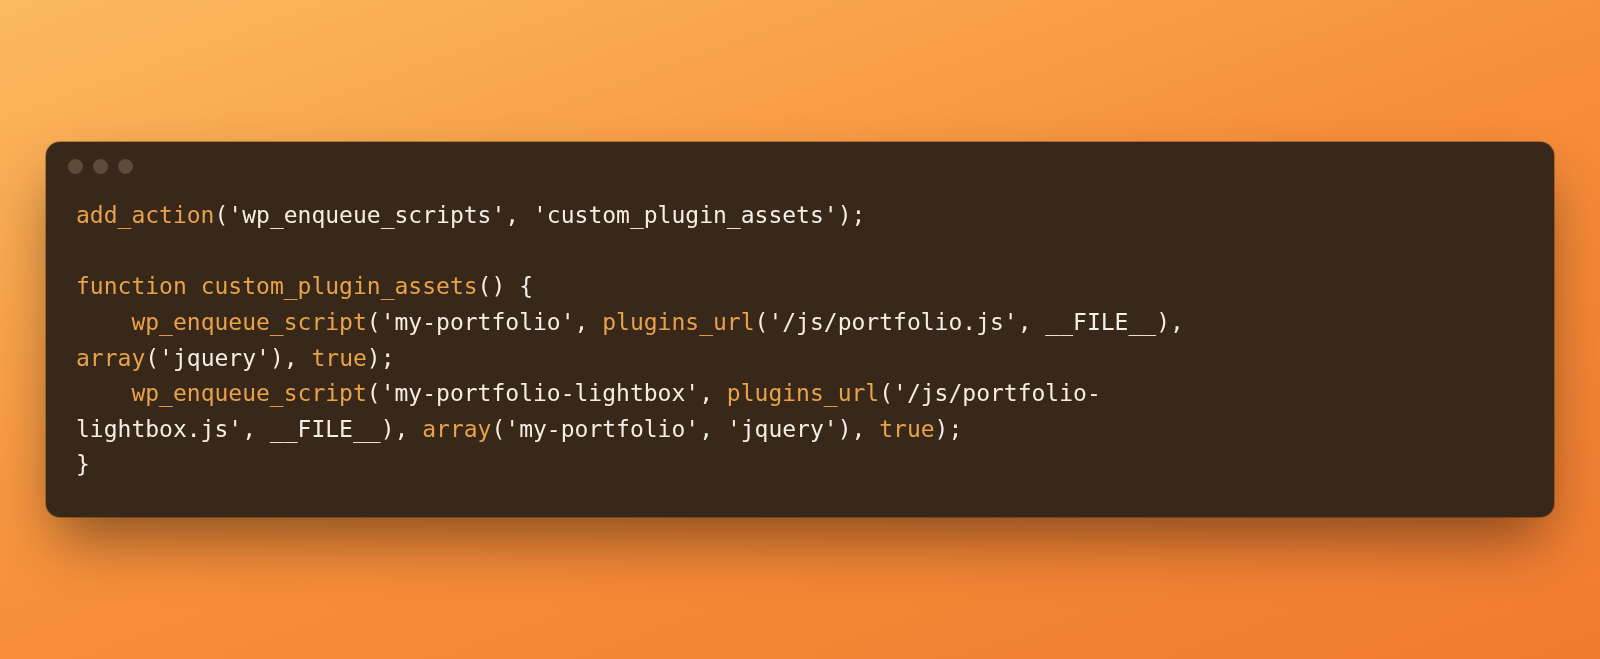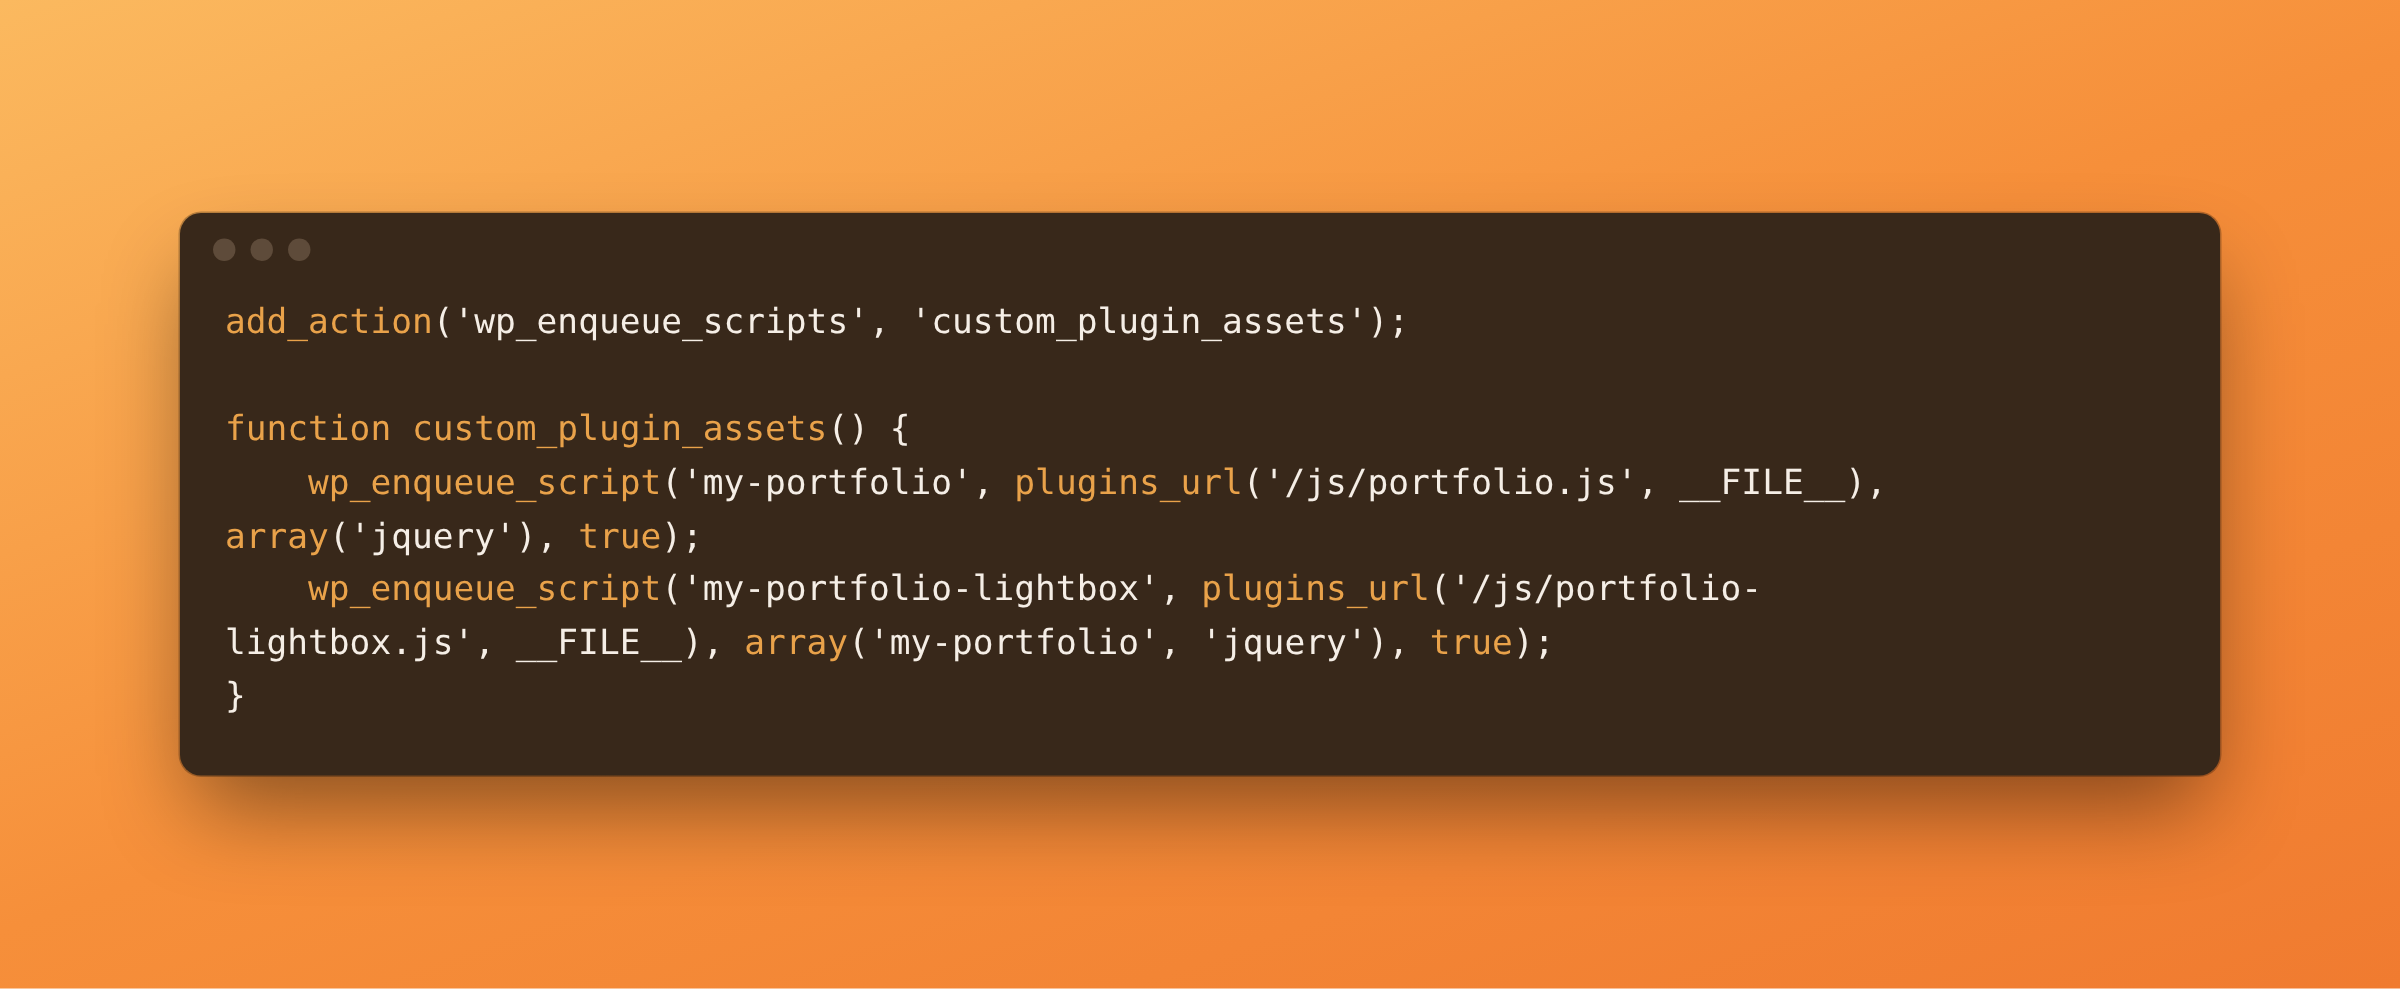--- a/index.html
+++ b/index.html
@@ -3,21 +3,21 @@
 <meta charset="utf-8">
 <style>
   * { margin:0; padding:0; box-sizing:border-box; }
   html,body { width:1600px; height:659px; }
   body {
     background: linear-gradient(160deg, #fbb95f 0%, #f68f3a 50%, #f07b30 100%);
     display:flex; align-items:center; justify-content:center;
     font-family: ui-monospace, "SF Mono", Menlo, Consolas, monospace;
   }
   .window {
-    width:1360px;
+    width:1508px;
     background:#38281a;
     border-radius:14px;
     box-shadow: 0 30px 60px -10px rgba(0,0,0,0.45), 0 0 0 1px rgba(0,0,0,0.25);
     overflow:hidden;
   }
   .titlebar {
     height:50px;
     display:flex; align-items:center;
     padding-left:22px; gap:10px;
   }

